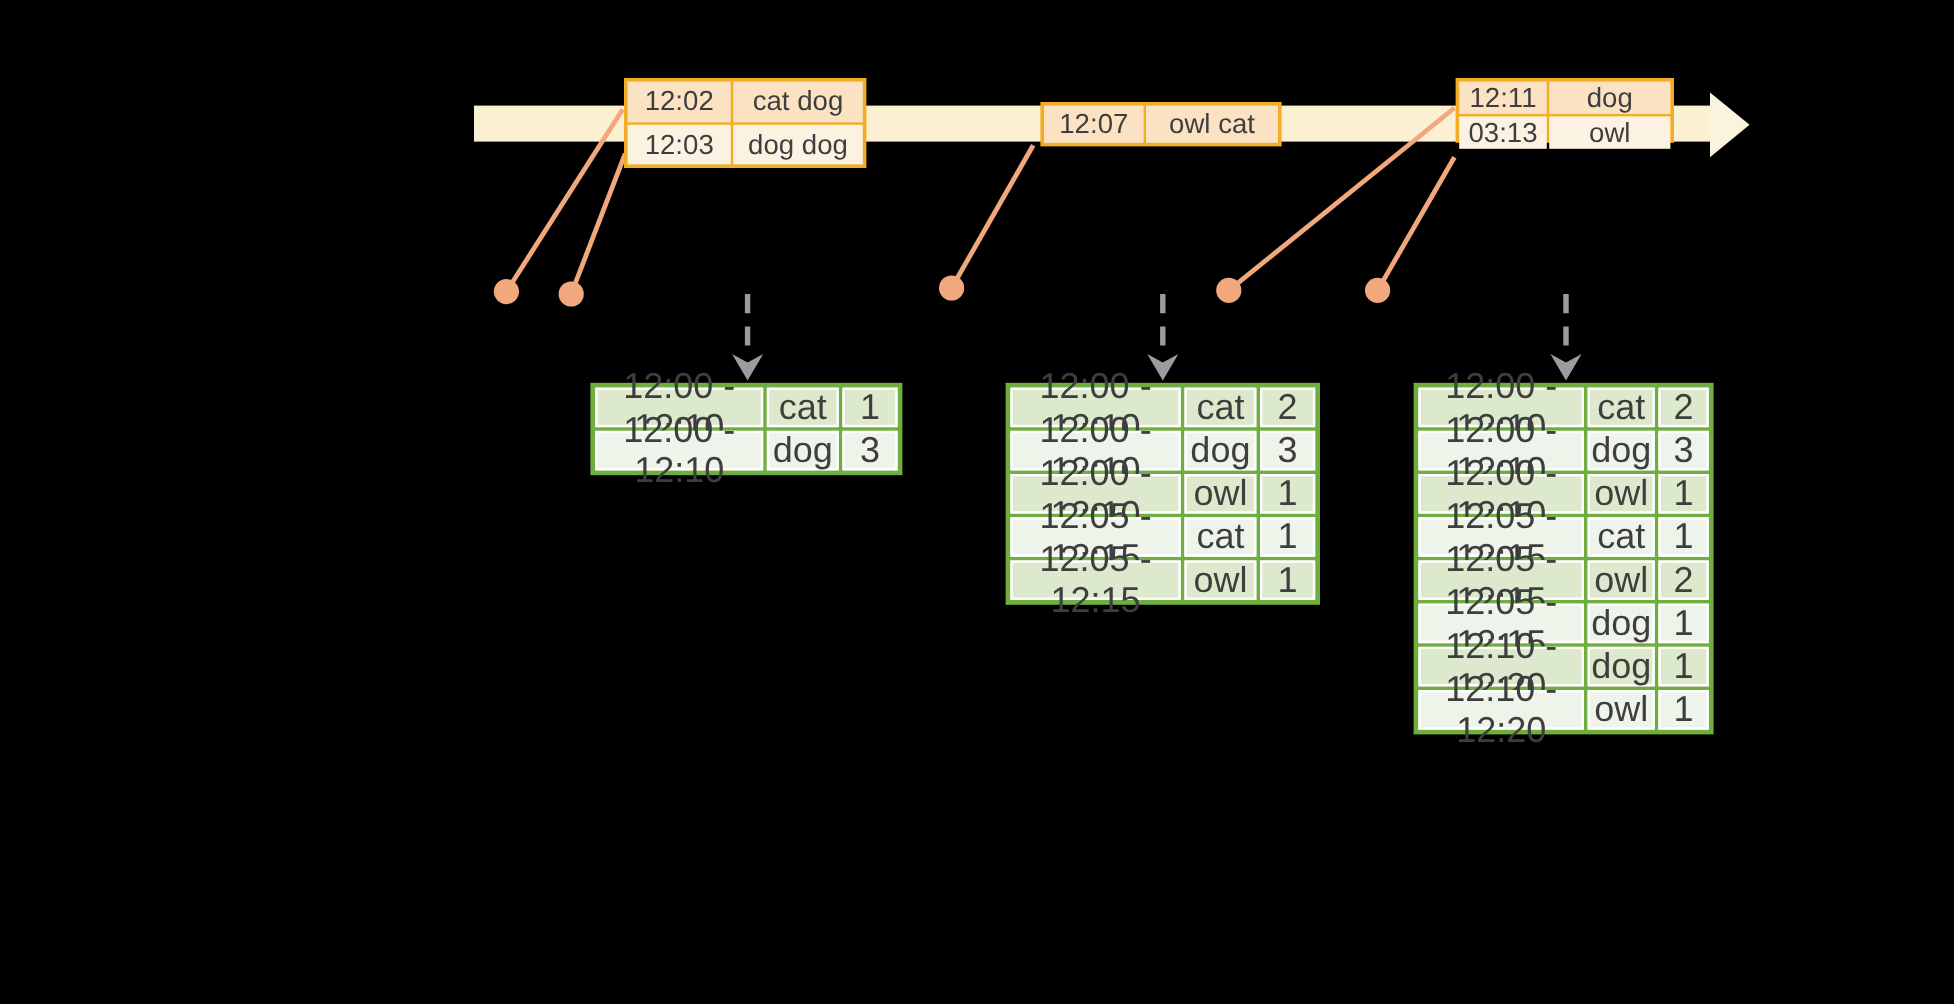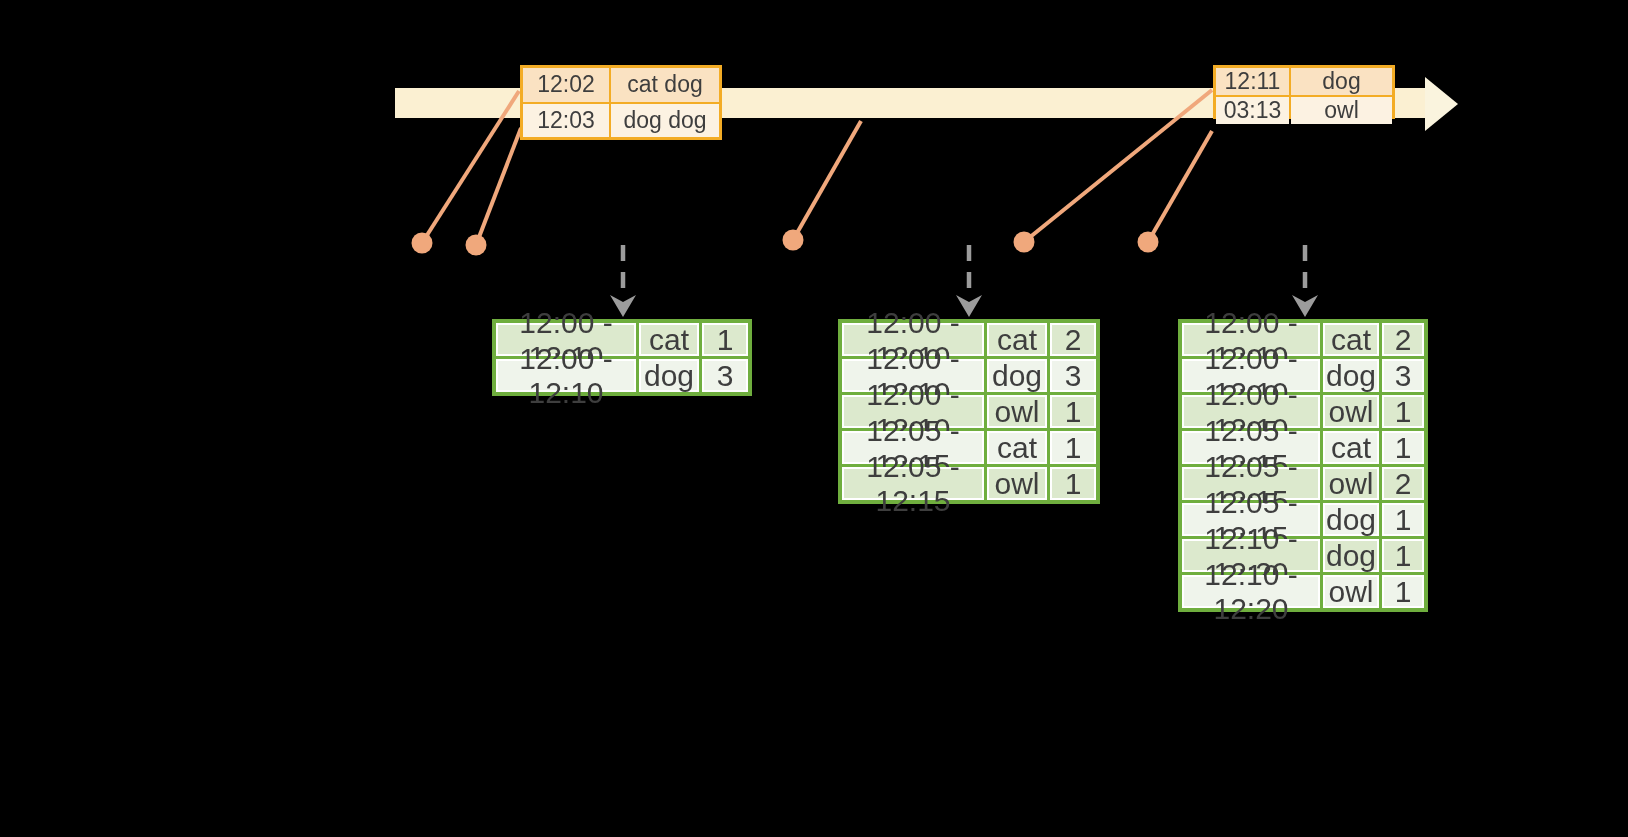--- a/index.html
+++ b/index.html
@@ -78,20 +78,24 @@
     <path class="trihead" d="M1292 295 L1305 317 L1318 295 L1305 302 Z"></path>
   </svg>
 
   <div class="etable" id="et1">
     <div class="cell fill-peach">12:02</div>
     <div class="cell fill-peach">cat dog</div>
     <div class="cell fill-cream">12:03</div>
     <div class="cell fill-cream">dog dog</div>
   </div>
 
+  <div class="etable" id="et2">
+    <div class="cell fill-peach">12:07</div>
+    <div class="cell fill-peach">owl cat</div>
+  </div>
 
   <div class="etable" id="et3">
     <div class="cell fill-peach">12:11</div>
     <div class="cell fill-peach">dog</div>
     <div class="cell fill-cream">03:13</div>
     <div class="cell fill-cream">owl</div>
   </div>
 
   <div class="gtable" id="gt1">
     <div class="cell row-a">12:00 - 12:10</div>

